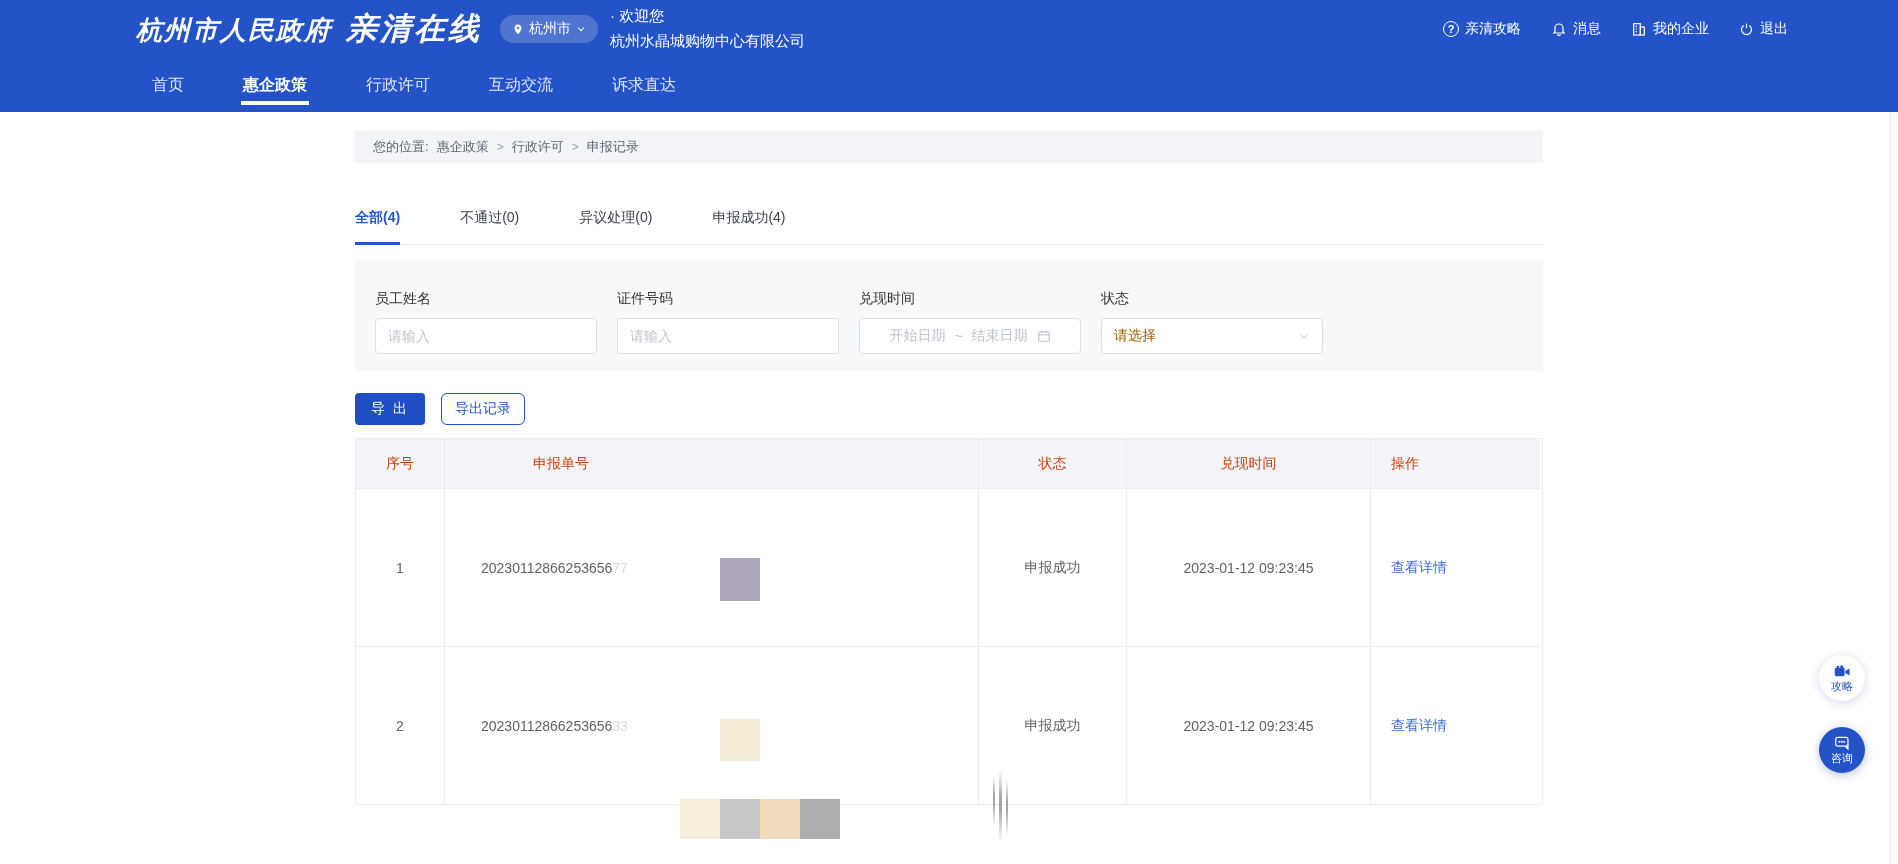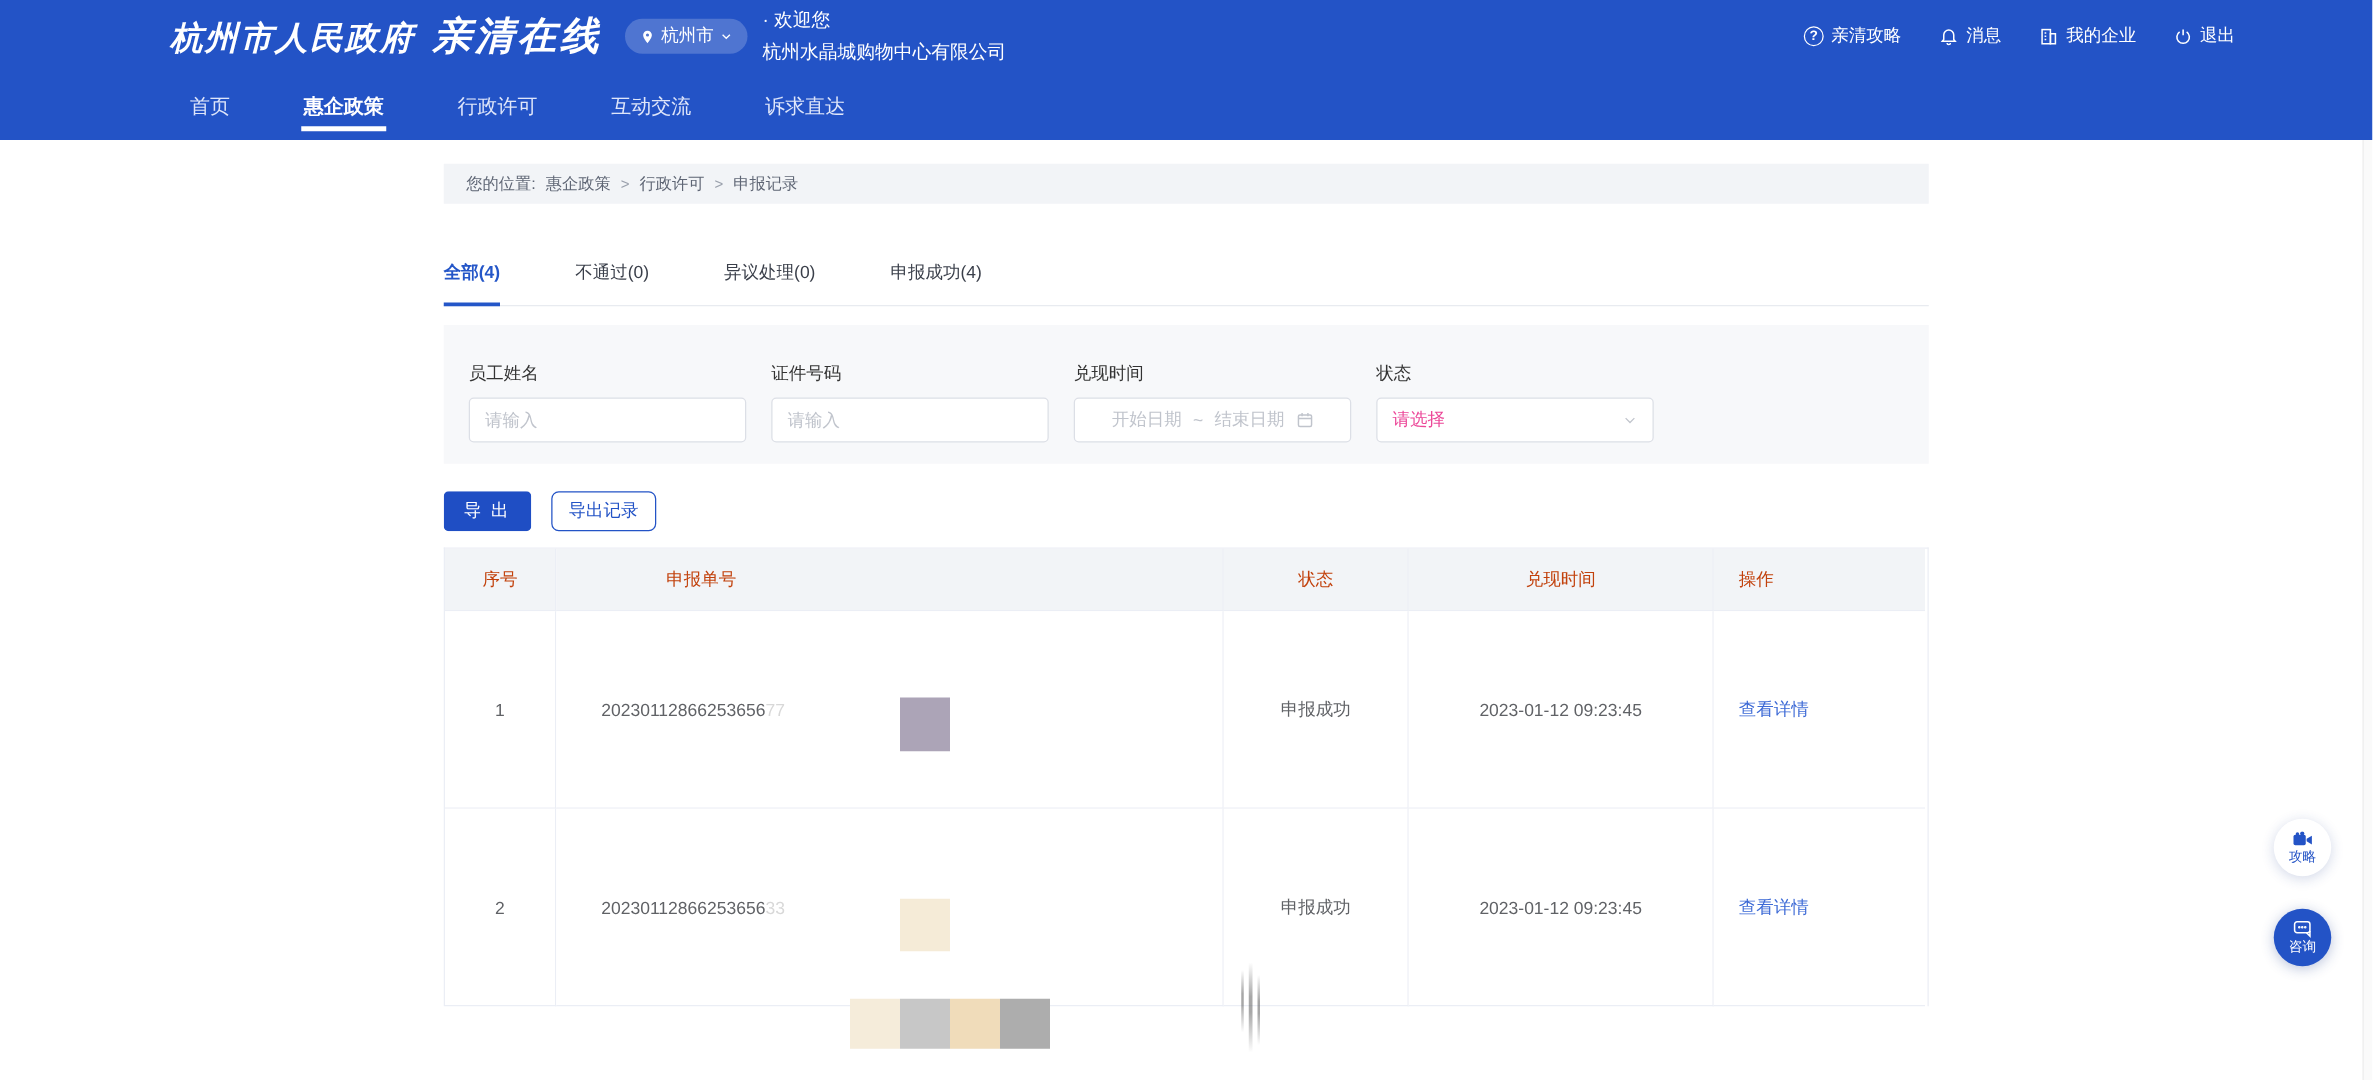--- a/index.html
+++ b/index.html
@@ -51,21 +51,21 @@
 
   
   .filter-panel { margin-top:15px; background:#F7F8FA; padding:28px 20px 17px; display:flex; gap:20px; }
   .field { display:flex; flex-direction:column; }
   .field label { font-size:14px; color:#333; line-height:20px; margin-bottom:10px; }
   .text-input, .daterange, .select { width:222px; height:36px; background:#fff; border:1px solid #DCDFE6;
     border-radius:4px; font-size:14px; }
   .text-input { padding:0 12px; color:#333; outline:none; font-family:inherit; }
   .text-input::placeholder { color:#C0C4CC; }
   .daterange { display:flex; align-items:center; justify-content:center; gap:9px; color:#C0C4CC; cursor:pointer; }
-  .select { display:flex; align-items:center; justify-content:space-between; padding:0 12px; color:#ec4899; cursor:pointer; }
+  .select { display:flex; align-items:center; justify-content:space-between; padding:0 12px; color:#a16207; cursor:pointer; }
   .filter-actions { margin-left:auto; display:flex; align-items:flex-end; gap:16px; padding-bottom:1px; }
   .filter-actions .btn { height:34px; letter-spacing:2px; }
 
   
   .toolbar { margin-top:22px; display:flex; gap:16px; height:32px; }
   .toolbar .btn.primary { letter-spacing:2px; }
 
   
   .table { margin-top:13px; border:1px solid #EBEEF5; border-bottom:none; }
   .trow { display:flex; }

